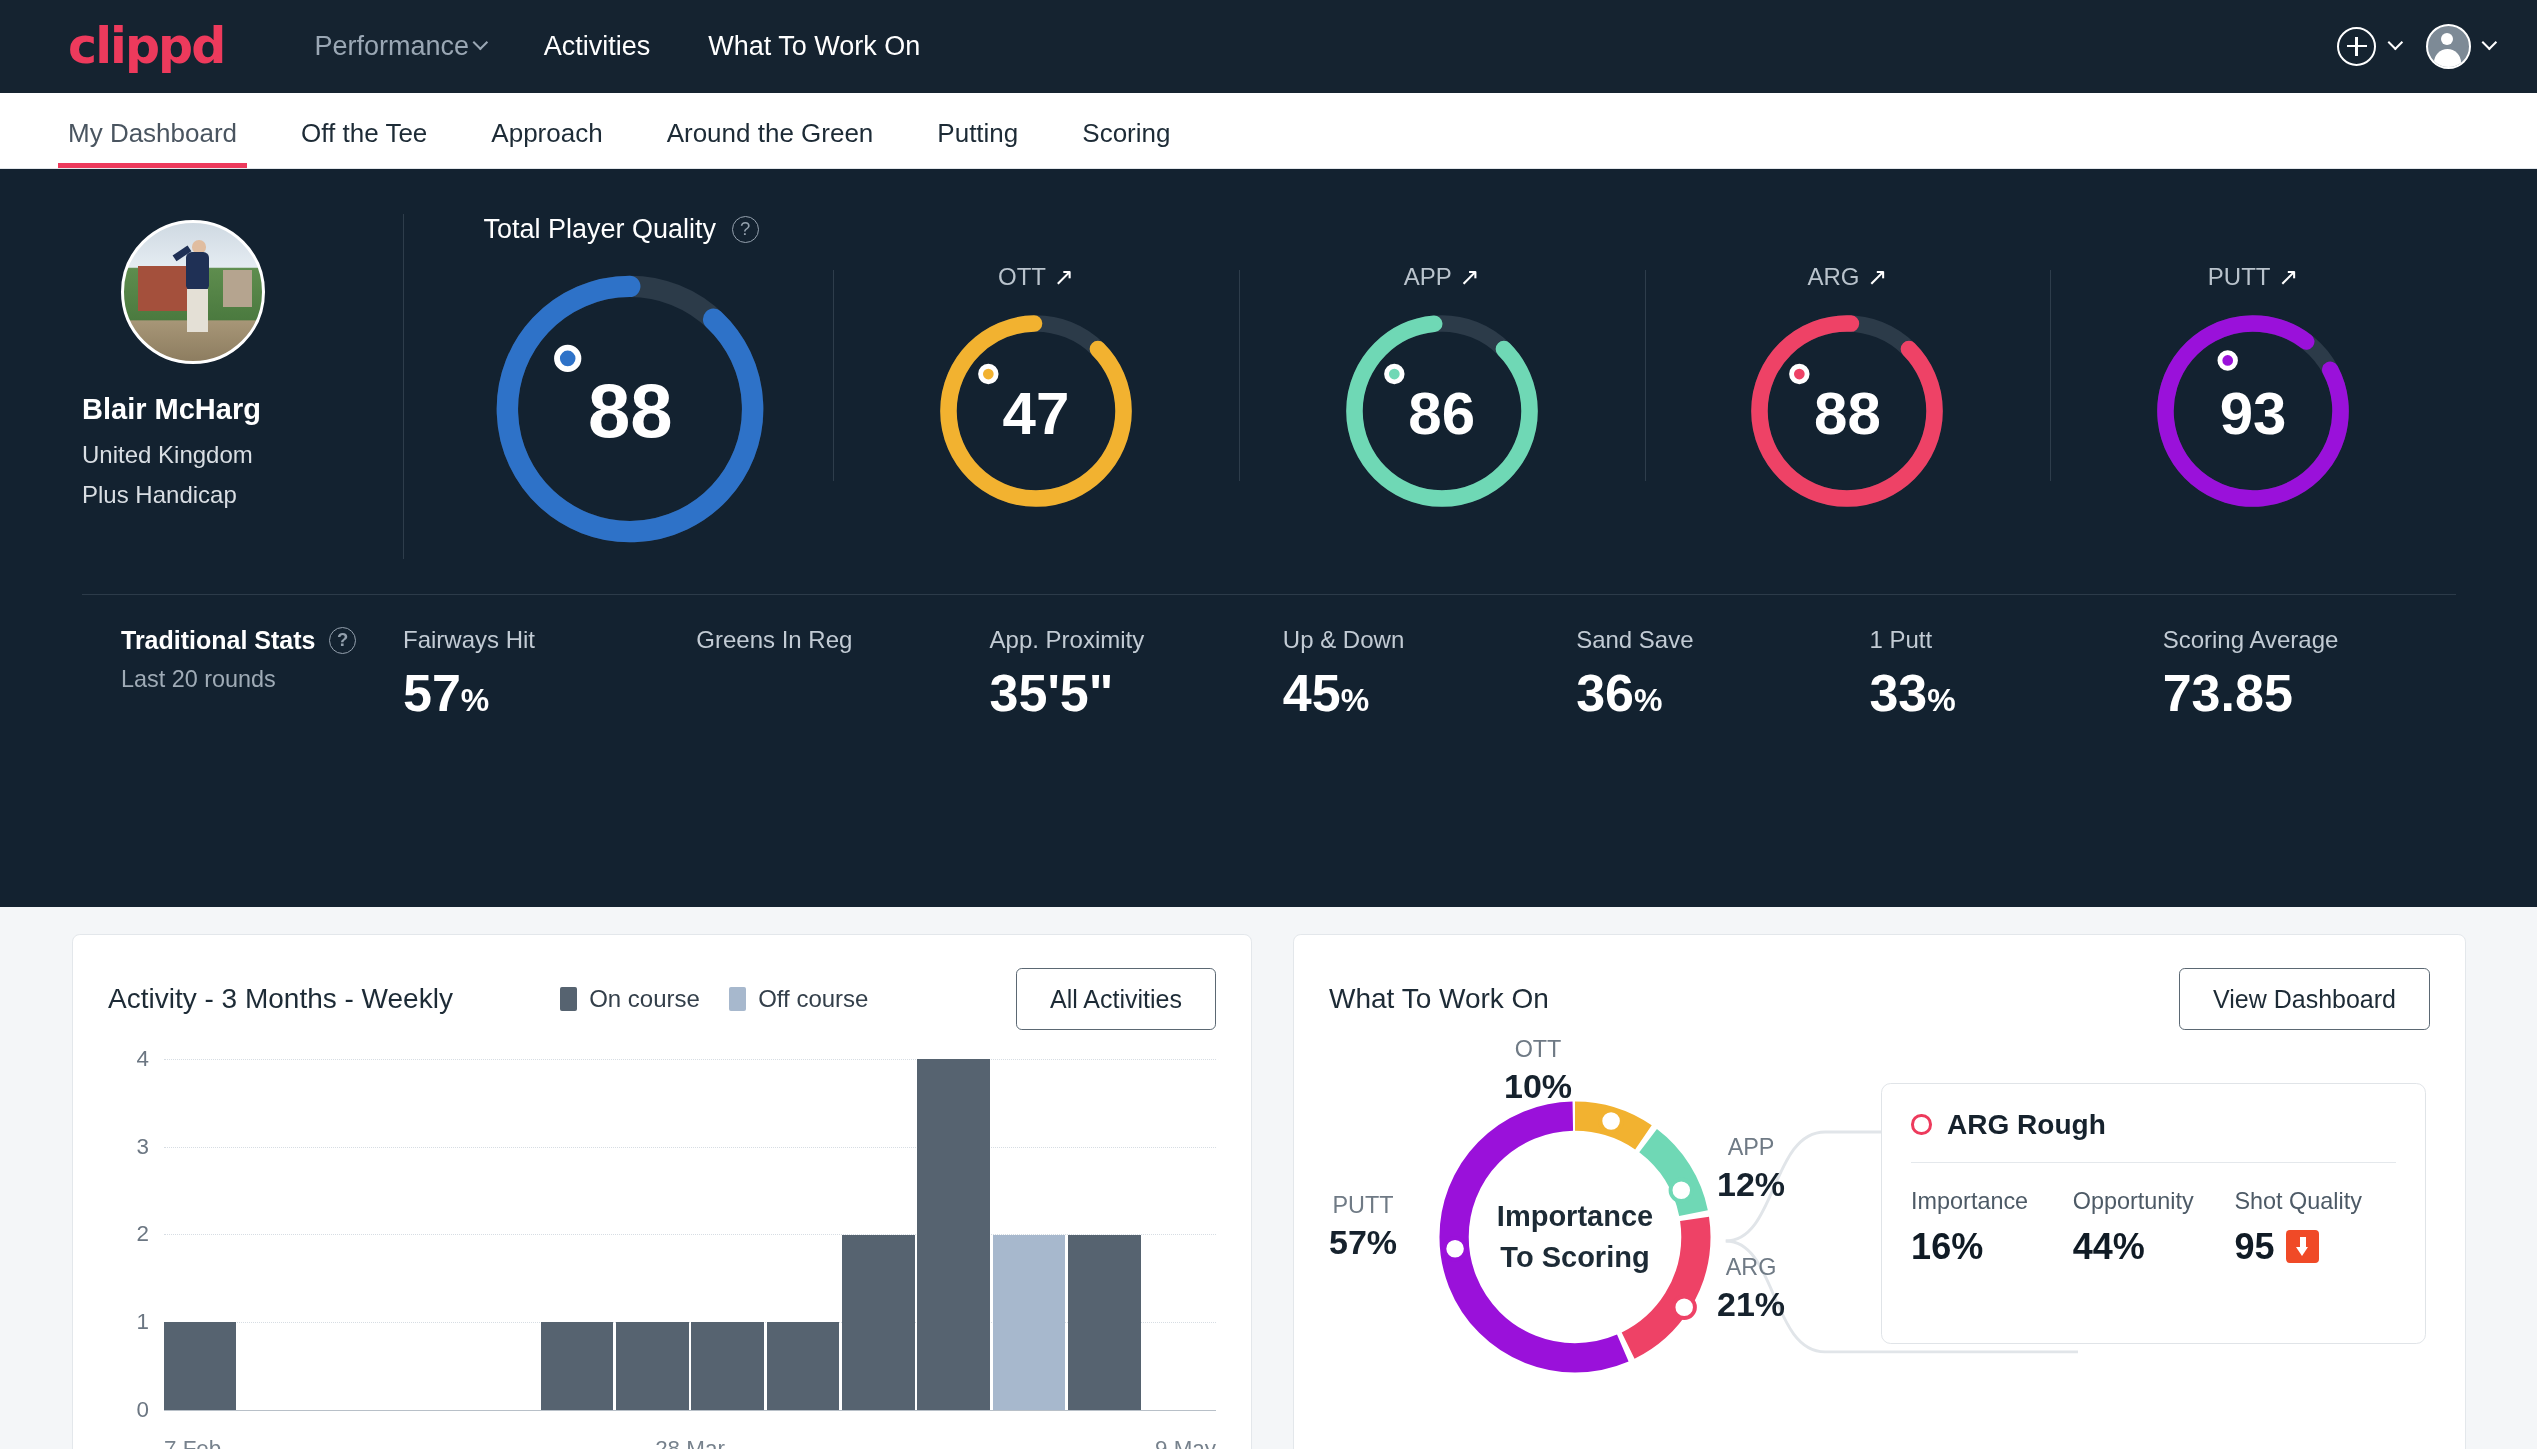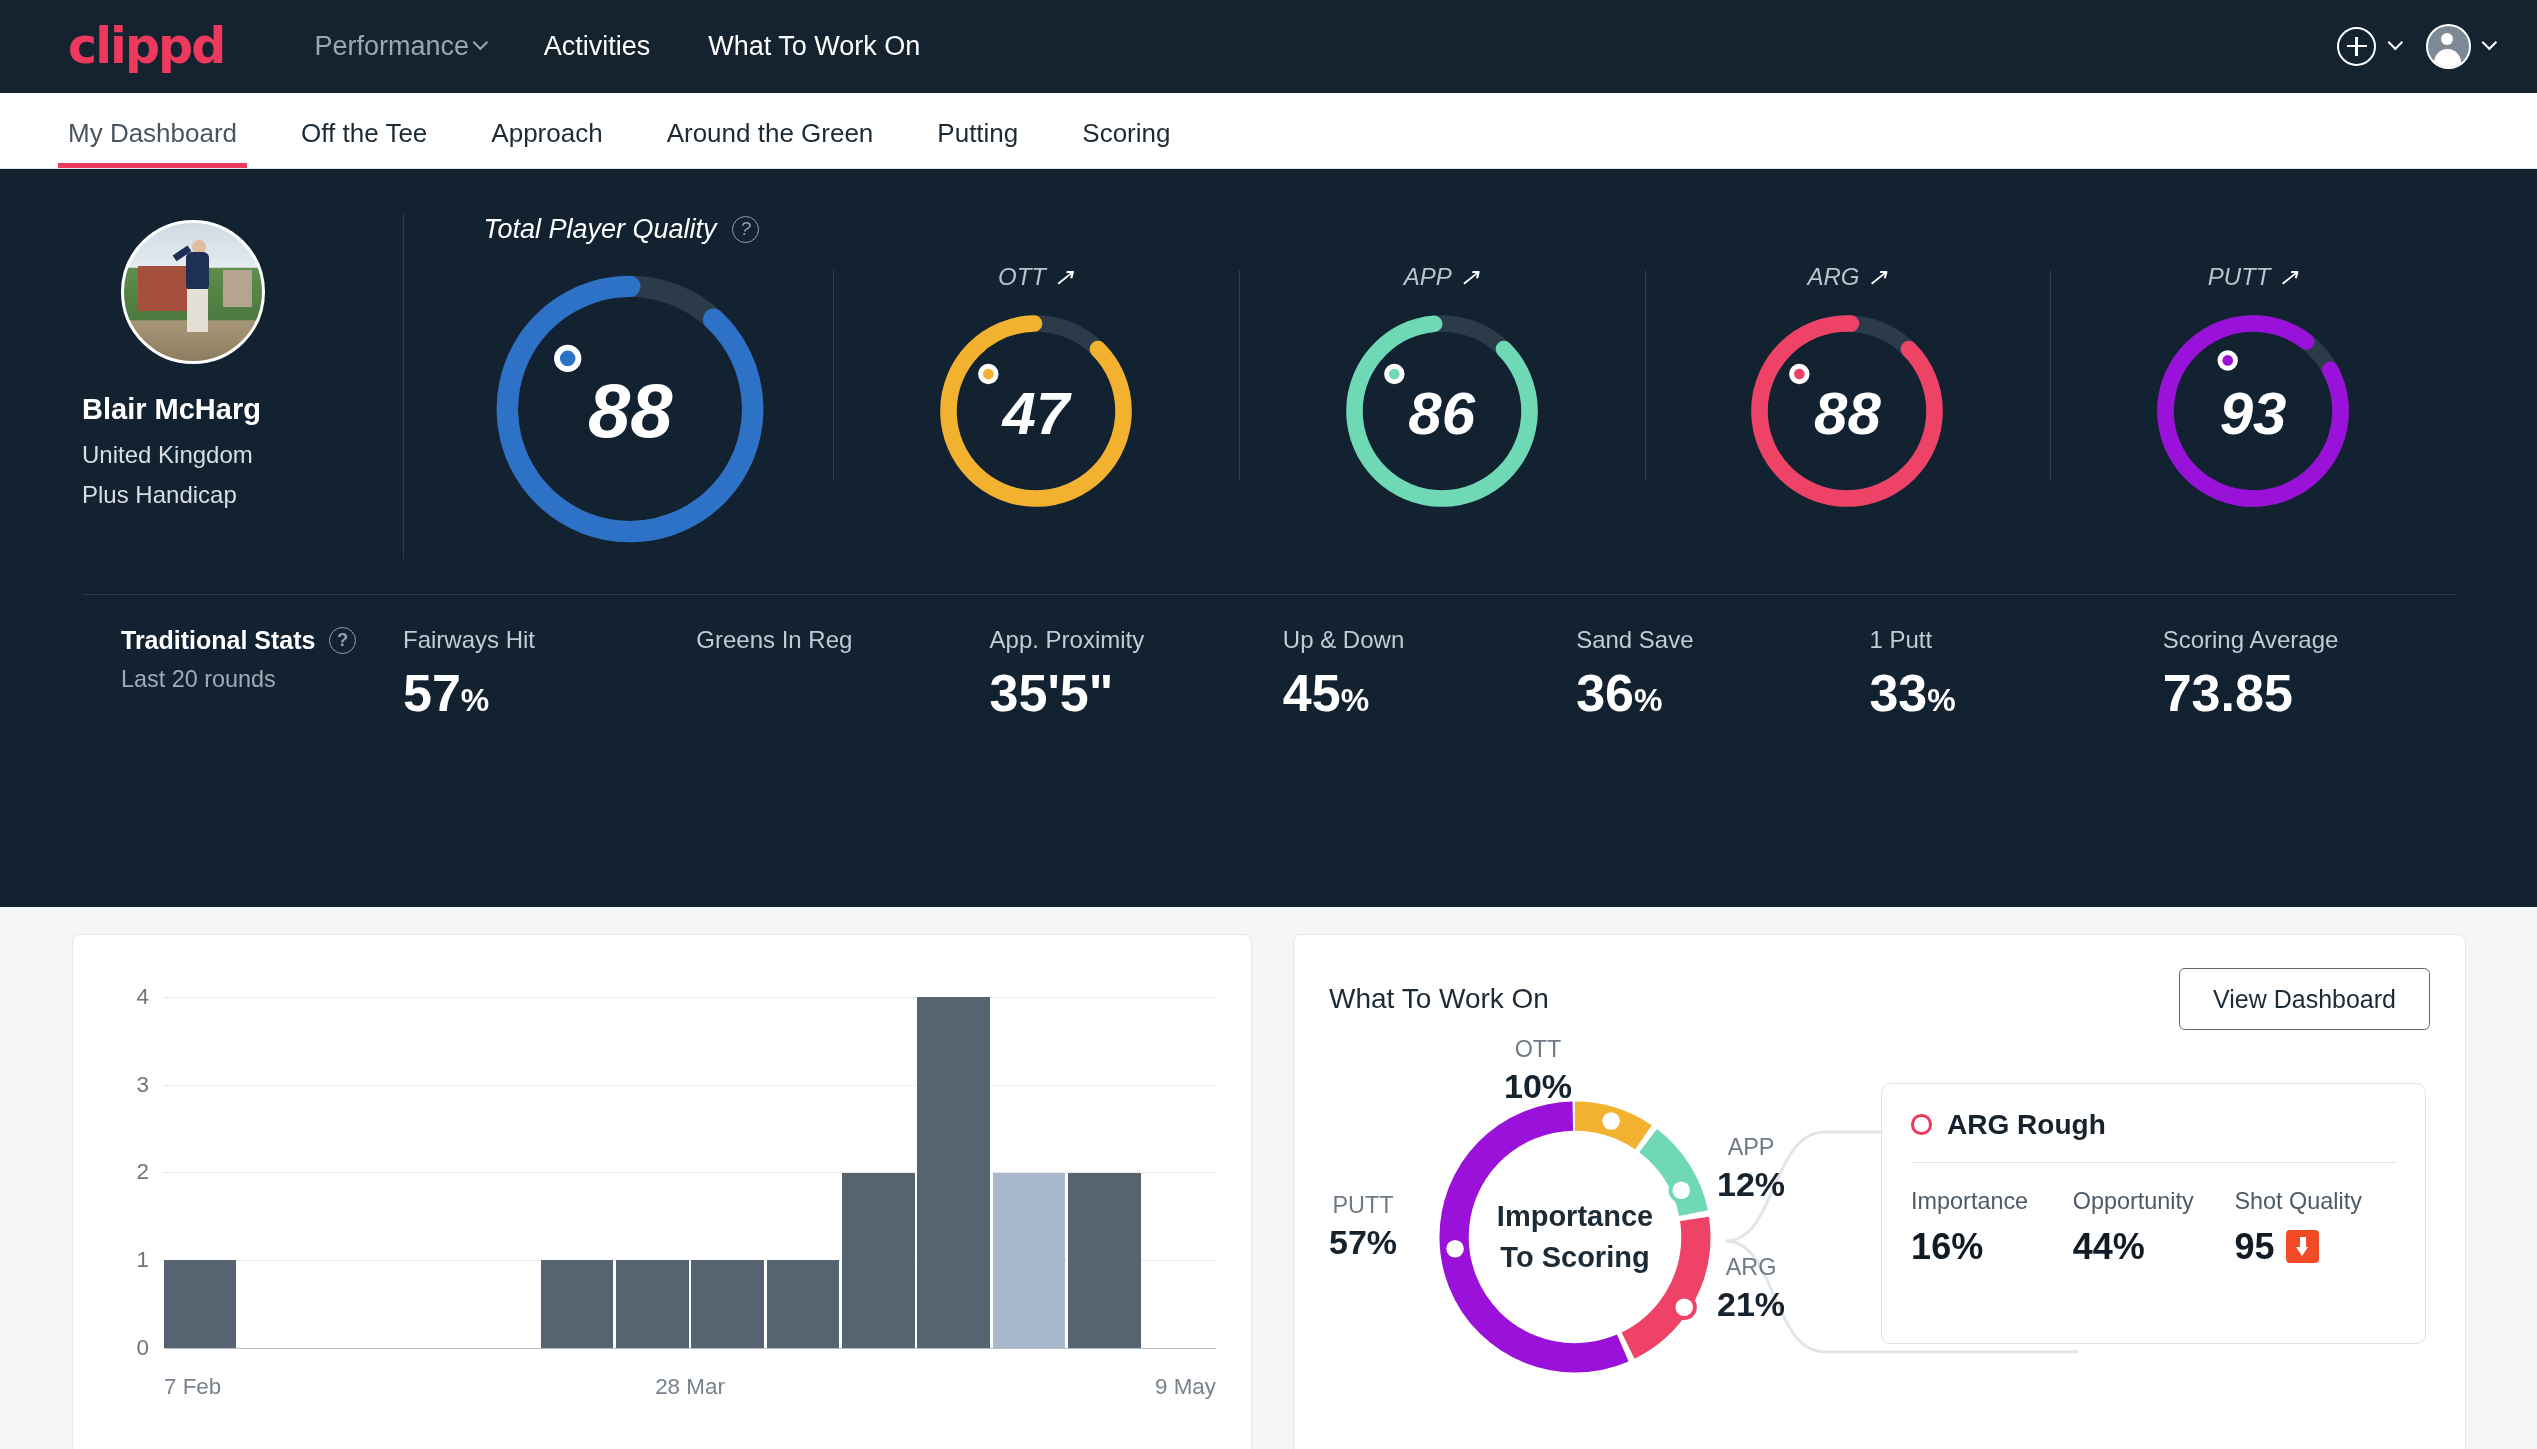--- a/index.html
+++ b/index.html
@@ -146,21 +146,21 @@
     width: 21.4px; height: 43px; background: #e4e0d6;
   }
   .photo .golfer-arm {
     position: absolute; left: 49px; top: 27px;
     width: 17.5px; height: 6.8px; background: #1f3055;
     transform: rotate(-34deg);
   }
   .pname { font-size: 29px; font-weight: 700; color: #fff; margin-bottom: 15.6px; }
   .pmeta { font-size: 24px; color: #d9dee3; margin-bottom: 11.7px; }
 
-  .rings-area { flex: 1; padding-left: 23.4px; border-left: 1px solid #2e3d4b; font-style: italic; }
+  .rings-area { flex: 1; padding-left: 23.4px; border-left: 1px solid #2e3d4b; }
   .tpq-head {
     display: flex; align-items: center; gap: 15.6px;
     margin: 0 0 17.5px 56px;
   }
   .tpq-title { font-size: 27px; color: #ffffff; }
   .qmark {
     width: 27px; height: 27px; border-radius: 50%;
     border: 1.9px solid #93a0ad; color: #93a0ad;
     font-size: 18.5px; line-height: 24px; text-align: center;
     cursor: pointer;
@@ -488,20 +488,34 @@
         <div class="ts-k">Scoring Average</div>
         <div class="ts-v"><span>73.85</span><span class="pct"></span></div>
       </div>
     </div>
   </div>
 </div>
 
 <div class="lower">
 
   <div class="card card-a">
+    <div class="card-head">
+      <div class="card-title">Activity - 3 Months - Weekly</div>
+      <div class="legend">
+        <div class="lg">
+          <span class="sw" style="background:#566370"></span>
+          <span>On course</span>
+        </div>
+        <div class="lg">
+          <span class="sw" style="background:#A7B8CD"></span>
+          <span>Off course</span>
+        </div>
+      </div>
+      <button class="btn">All Activities</button>
+    </div>
 
     <div class="chart">
       <div class="ylab" style="top:0">4</div>
       <div class="ylab" style="top:88px">3</div>
       <div class="ylab" style="top:175px">2</div>
       <div class="ylab" style="top:263px">1</div>
       <div class="ylab" style="top:351px">0</div>
 
       <div class="gl" style="top:0"></div>
       <div class="gl" style="top:88px"></div>

